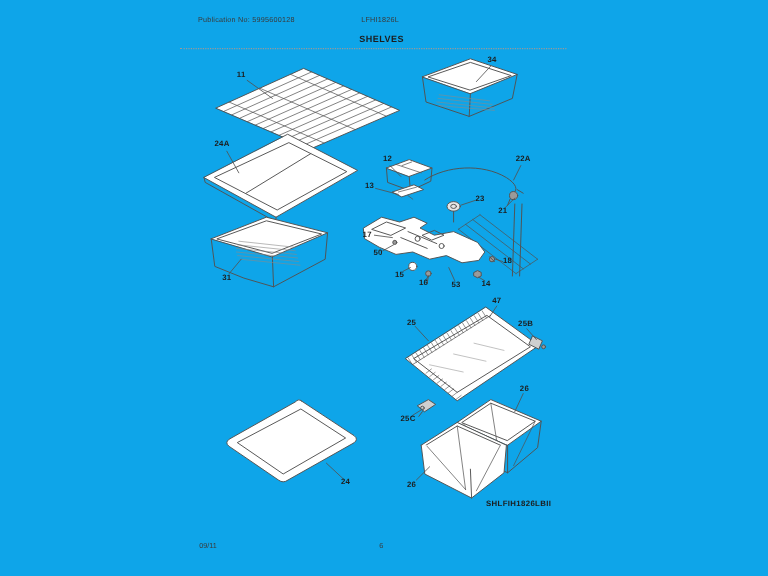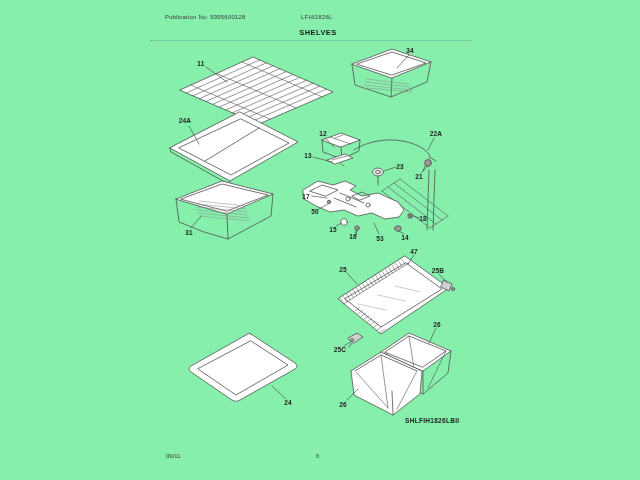--- a/index.html
+++ b/index.html
@@ -1,16 +1,16 @@
 <!DOCTYPE html>
 <html><head>
 <meta charset="utf-8">
 <style>
   html,body{margin:0;padding:0;background:#fff;}
-  .page{position:relative;width:640px;height:480px;background:#86efac;overflow:hidden;
+  .page{position:relative;width:640px;height:480px;background:#0ea5e9;overflow:hidden;
         font-family:"Liberation Sans", sans-serif;color:#2a2a2a;}
   .abs{position:absolute;white-space:nowrap;}
   .hdr{font-size:6px;color:#3a3a3a;letter-spacing:.2px;}
   .title{font-size:7.5px;font-weight:bold;color:#1c1c1c;transform:translateX(-50%);letter-spacing:.4px;}
   .rule{position:absolute;left:150px;top:40px;width:322px;border-top:1px dotted #9a9a9a;height:0;}
   .callout{position:absolute;font-size:6.5px;font-weight:bold;color:#1d1d1d;
            transform:translate(-50%,-50%);letter-spacing:.2px;}
   .code{font-size:6.5px;font-weight:bold;color:#1c1c1c;letter-spacing:.3px;}
   .ftr{font-size:6px;color:#3a3a3a;}
   svg{position:absolute;left:0;top:0;}

